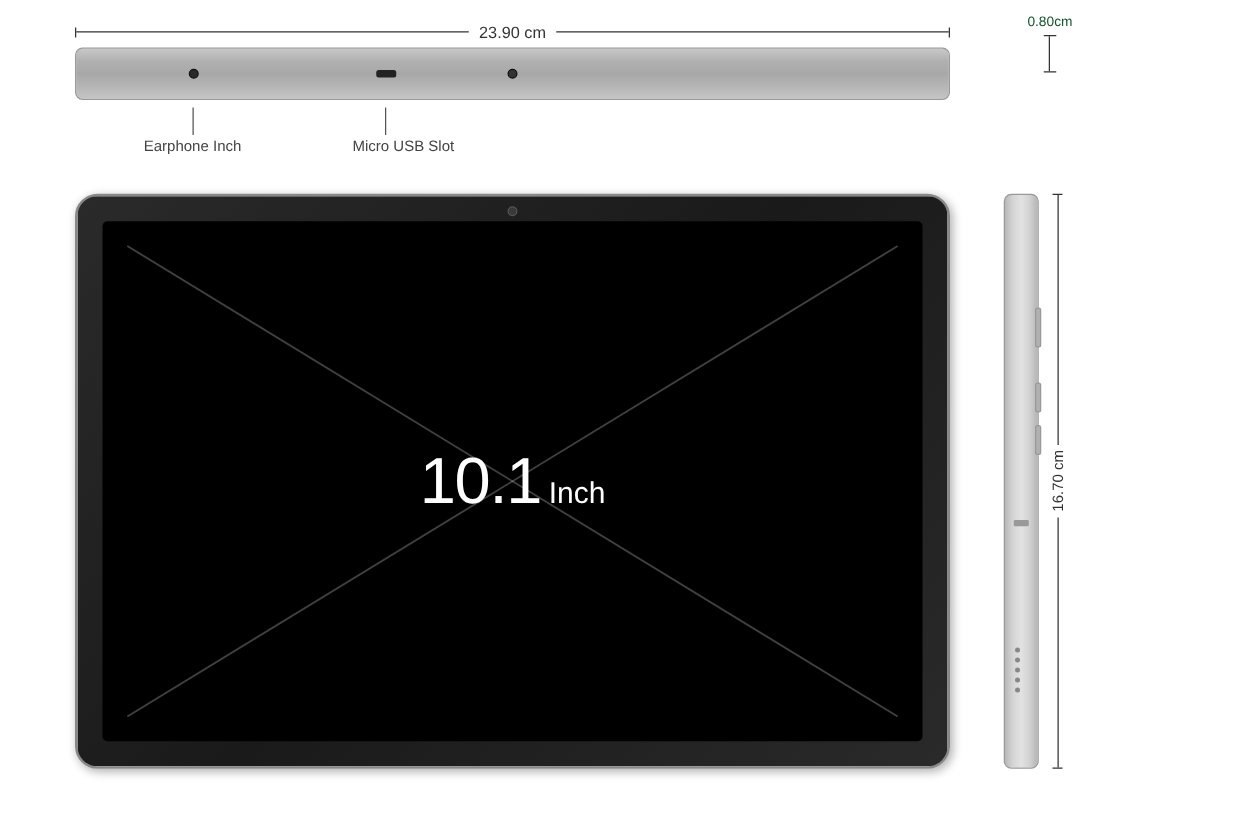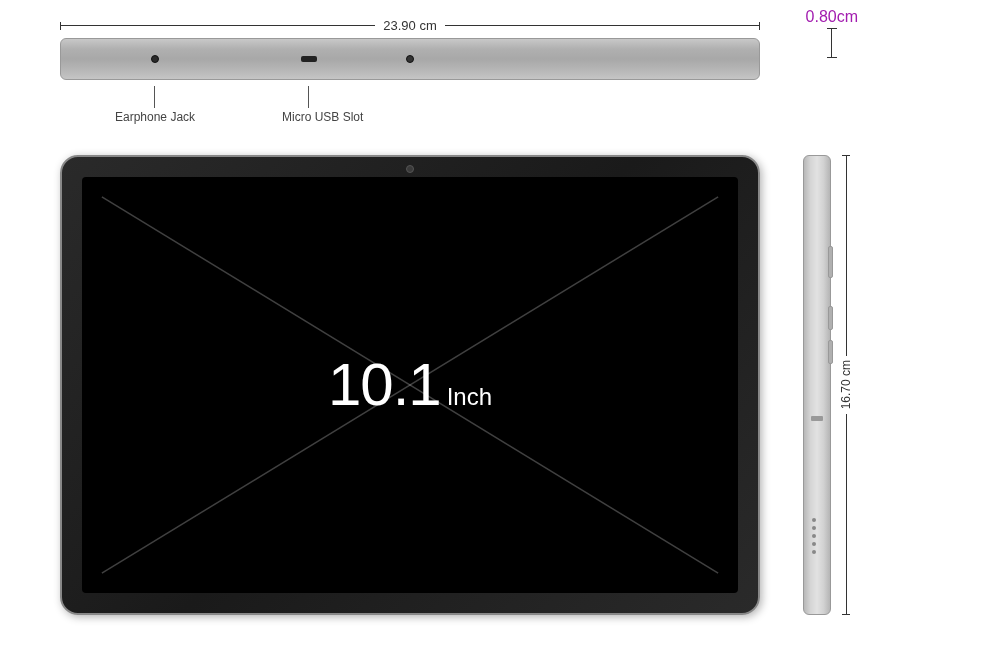--- a/index.html
+++ b/index.html
@@ -199,21 +199,21 @@
       position: absolute;
       top: 50%;
       left: 50%;
       transform: translate(-50%, -50%);
       color: #fff;
       text-align: center;
       white-space: nowrap;
     }
 
     .size-number {
-      font-size: 60px;
+      font-size: 52px;
       font-weight: 300;
       letter-spacing: -1px;
       line-height: 1;
     }
 
     .size-unit {
       font-size: 24px;
       font-weight: 300;
       margin-left: 6px;
     }
@@ -225,22 +225,22 @@
       left: 50%;
       transform: translateX(-50%);
       width: 8px;
       height: 8px;
       background: #3a3a3a;
       border-radius: 50%;
       border: 1px solid #555;
     }
 
     .thickness-dim-label {
-      font-size: 16px;
-      color: #a21caf;
+      font-size: 11px;
+      color: #14532d;
     }
   </style>
 </head>
 <body>
 
 <div class="main-container">
 
   <div class="top-section">
 
     <div class="width-dimension">
@@ -255,21 +255,21 @@
       <div class="tablet-top-body">
         <div class="earphone-jack"></div>
         <div class="micro-usb"></div>
         <div class="camera-top"></div>
       </div>
     </div>
 
     <div class="label-section">
       <div class="label-line label-line-earphone"></div>
       <div class="label-line label-line-usb"></div>
-      <span class="label-text label-text-earphone">Earphone Jack</span>
+      <span class="label-text label-text-earphone">Earphone Inch</span>
       <span class="label-text label-text-usb">Micro USB Slot</span>
     </div>
 
   </div>
 
   <div style="position:absolute; top:8px; right:50px; text-align:center;">
     <span class="thickness-dim-label">0.80cm</span>
     <div style="display:flex; flex-direction:column; align-items:center; margin-top:2px;">
       <div style="width:10px;height:1px;background:#333;"></div>
       <div style="width:1px;height:28px;background:#333;"></div>

